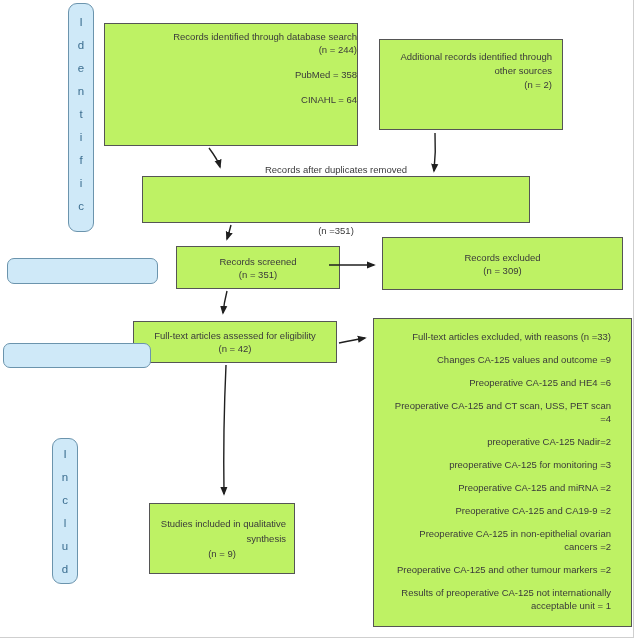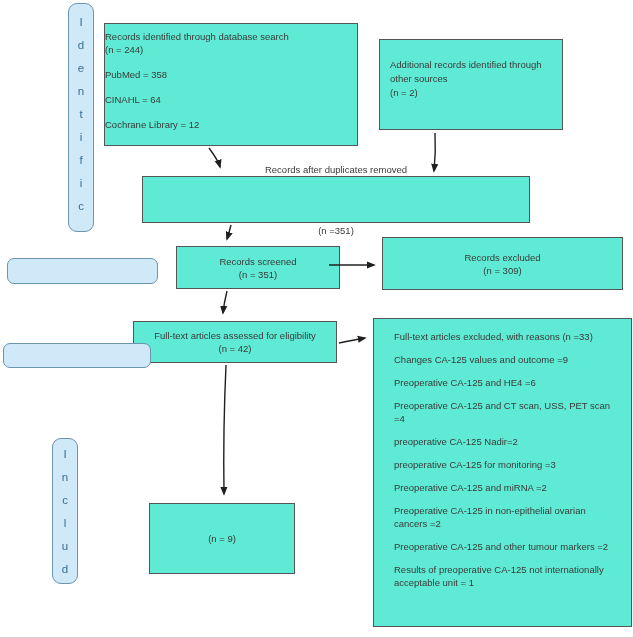--- a/index.html
+++ b/index.html
@@ -15,25 +15,25 @@
   }
   .arrows {
     position: absolute;
     left: 0; top: 0;
     z-index: 2;
     pointer-events: none;
   }
   .box {
     position: absolute;
     box-sizing: border-box;
-    background: #5eead4;
+    background: #bef264;
     border: 1px solid #555555;
     font-size: 9.5px;
     line-height: 13px;
-    text-align: left;
+    text-align: right;
     color: #3a3a3a;
     z-index: 1;
   }
   .box.vcenter {
     display: flex;
     flex-direction: column;
     align-items: center;
     justify-content: center;
   }
   .box p { margin: 0; }
@@ -59,21 +59,21 @@
   
   #stage-identification { left: 68px;  top: 3px;   width: 26px;  height: 229px; }
   #stage-screening      { left: 7px;   top: 258px; width: 151px; height: 26px; border-radius: 7px; }
   #stage-eligibility    { left: 3px;   top: 343px; width: 148px; height: 25px; border-radius: 7px; }
   #stage-included       { left: 52px;  top: 438px; width: 26px;  height: 146px; }
   #stage-included .vtext { padding-top: 9px; }
   
   #box-database    { left: 104px; top: 23px;  width: 254px; height: 123px; padding-top: 6px; }
   #box-database .count   { margin-bottom: 12px; }
   #box-database .source  { margin-bottom: 12px; }
-  #box-other       { left: 379px; top: 39px;  width: 184px; height: 91px;  padding: 18px 10px 0; line-height: 14px; }
+  #box-other       { left: 379px; top: 39px;  width: 184px; height: 91px;  padding: 10px 10px 0; line-height: 14px; }
   #box-duplicates  { left: 142px; top: 176px; width: 388px; height: 47px; gap: 48px; }
   #box-screened    { left: 176px; top: 246px; width: 164px; height: 43px; }
   #box-excluded    { left: 382px; top: 237px; width: 241px; height: 53px; }
   #box-fulltext    { left: 133px; top: 321px; width: 204px; height: 42px; }
   #box-reasons     { left: 373px; top: 318px; width: 259px; height: 309px; padding: 11px 20px 0; }
   #box-reasons p   { margin: 0 0 10px; }
   #box-qualitative { left: 149px; top: 503px; width: 146px; height: 71px; padding: 0 8px; line-height: 15px; }
 </style>
 </head>
 <body>
@@ -102,21 +102,20 @@
   <div class="stage" id="stage-eligibility"></div>
   <div class="stage" id="stage-included">
     <span class="vtext">Includ</span>
   </div>
 
   <div class="box" id="box-database">
     <p>Records identified through database search</p>
     <p class="count">(n = 244)</p>
     <p class="source">PubMed = 358</p>
     <p class="source">CINAHL = 64</p>
-    <p class="source">Cochrane Library = 12</p>
   </div>
 
   <div class="box" id="box-other">
     <p>Additional records identified through other sources</p>
     <p>(n = 2)</p>
   </div>
 
   <div class="box vcenter" id="box-duplicates">
     <p>Records after duplicates removed</p>
     <p>(n =351)</p>
@@ -138,22 +137,24 @@
   </div>
 
   <div class="box" id="box-reasons">
     <p>Full-text articles excluded, with reasons (n =33)</p>
     <p>Changes CA-125 values and outcome =9</p>
     <p>Preoperative CA-125 and HE4 =6</p>
     <p>Preoperative CA-125 and CT scan, USS, PET scan =4</p>
     <p>preoperative CA-125 Nadir=2</p>
     <p>preoperative CA-125 for monitoring =3</p>
     <p>Preoperative CA-125 and miRNA =2</p>
+    <p>Preoperative CA-125 and CA19-9 =2</p>
     <p>Preoperative CA-125 in non-epithelial ovarian cancers =2</p>
     <p>Preoperative CA-125 and other tumour markers =2</p>
     <p>Results of preoperative CA-125 not internationally acceptable unit = 1</p>
   </div>
 
   <div class="box vcenter" id="box-qualitative">
+    <p>Studies included in qualitative synthesis</p>
     <p>(n = 9)</p>
   </div>
 
 </div>
 
 </body></html>

